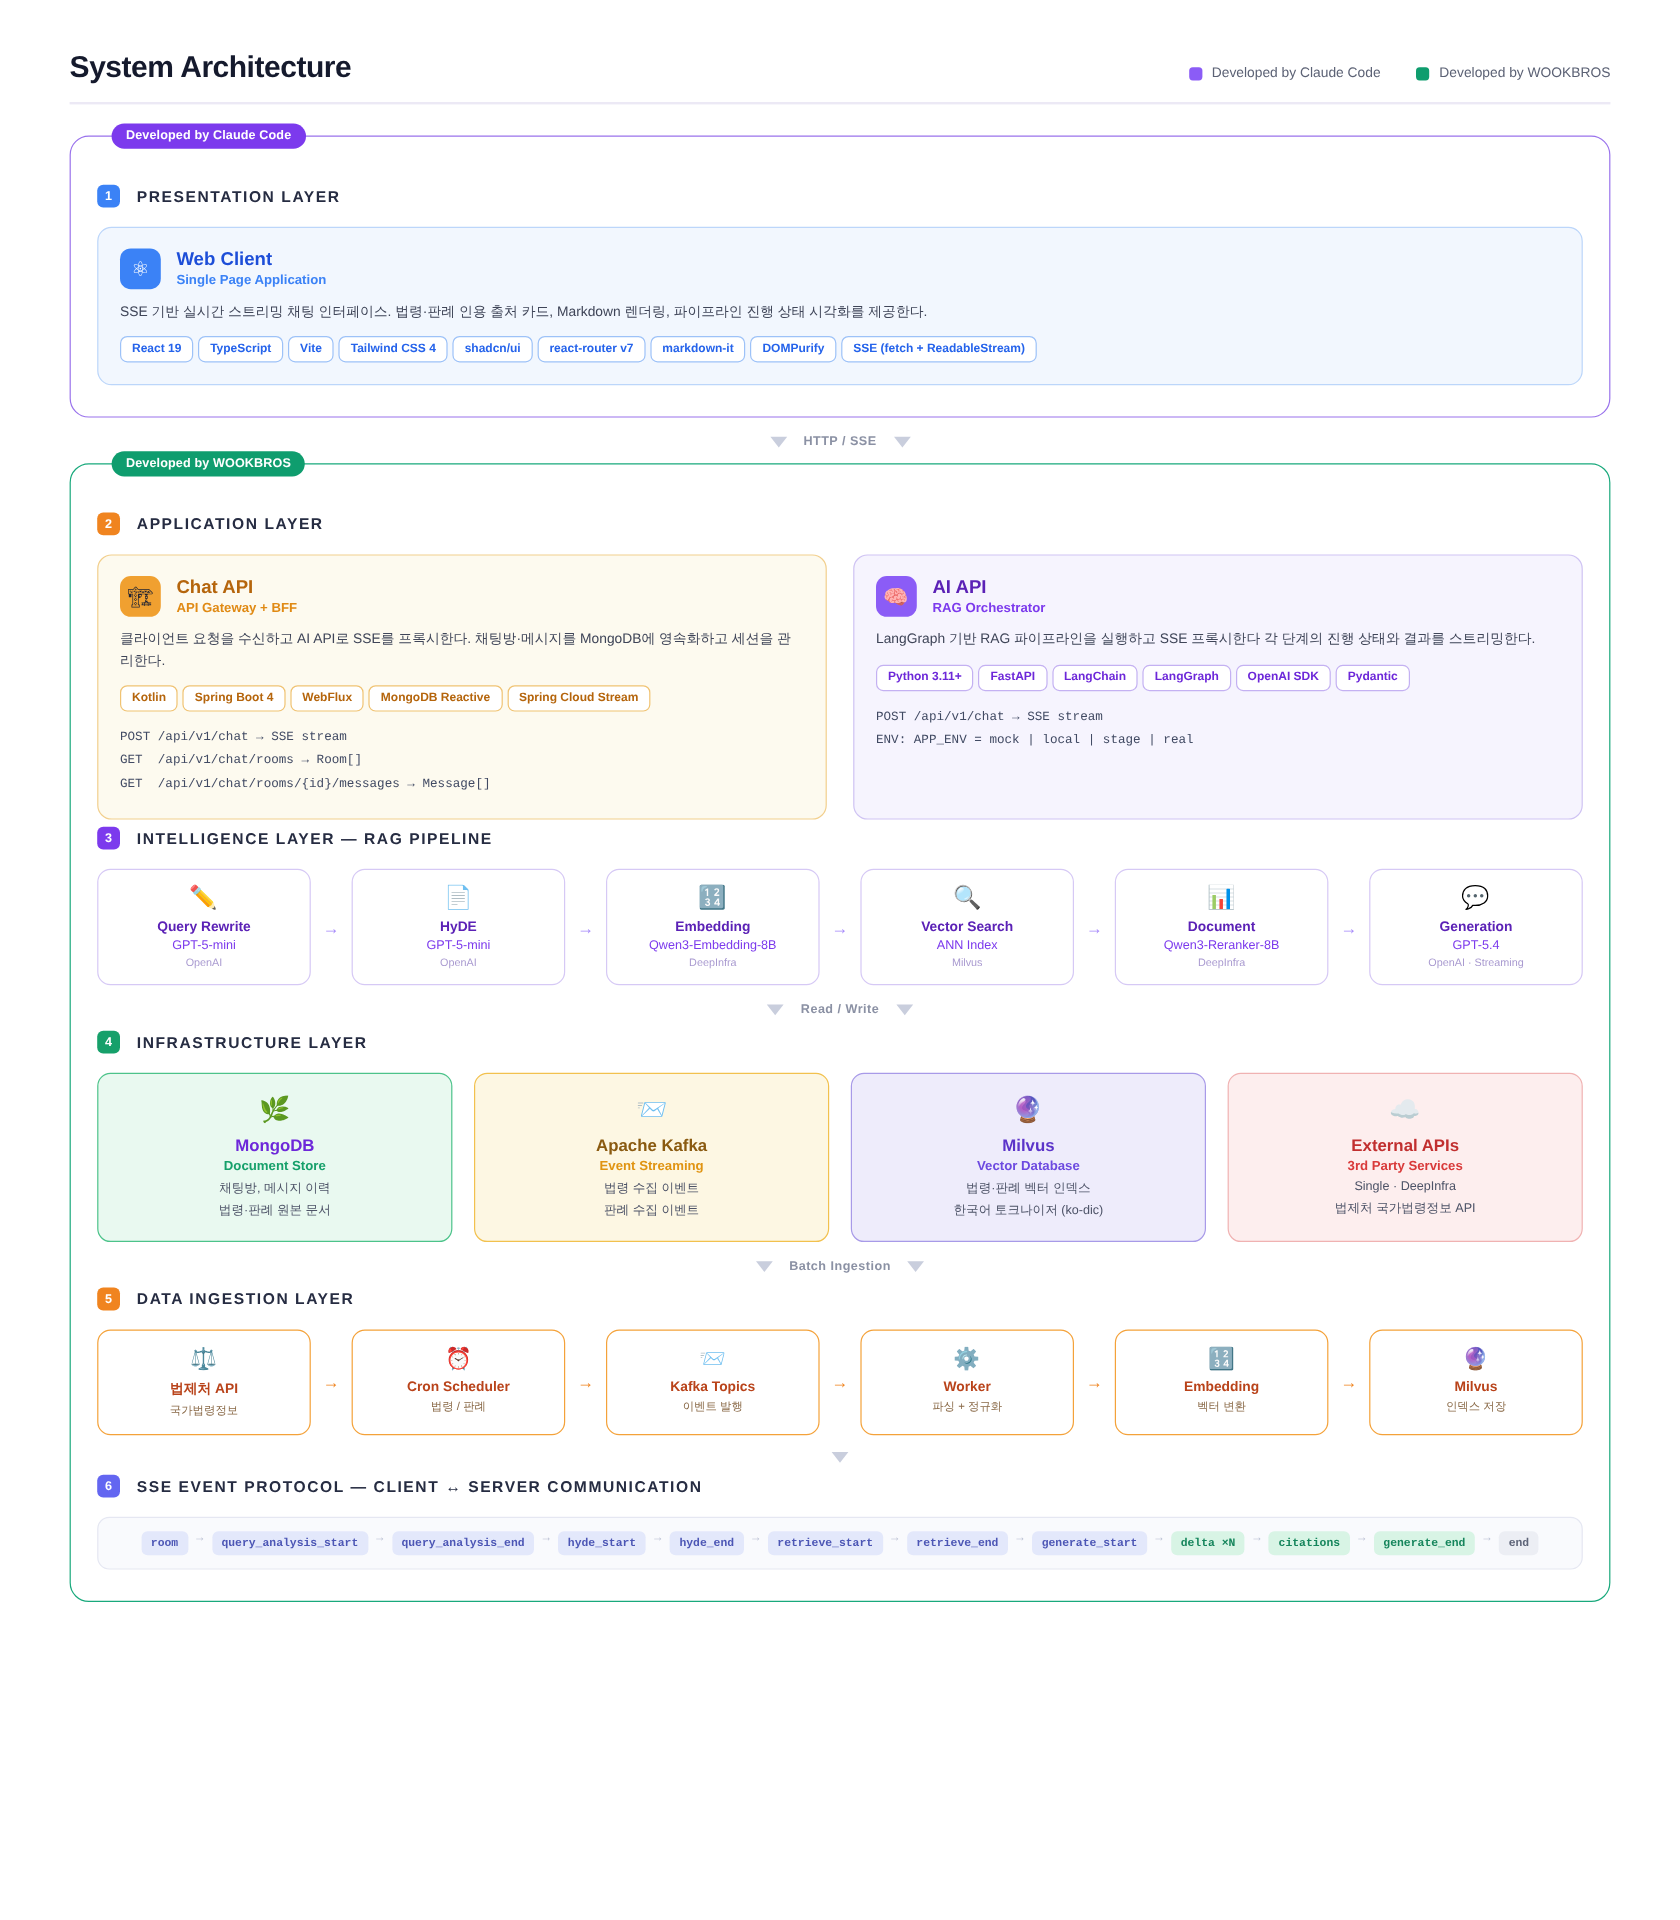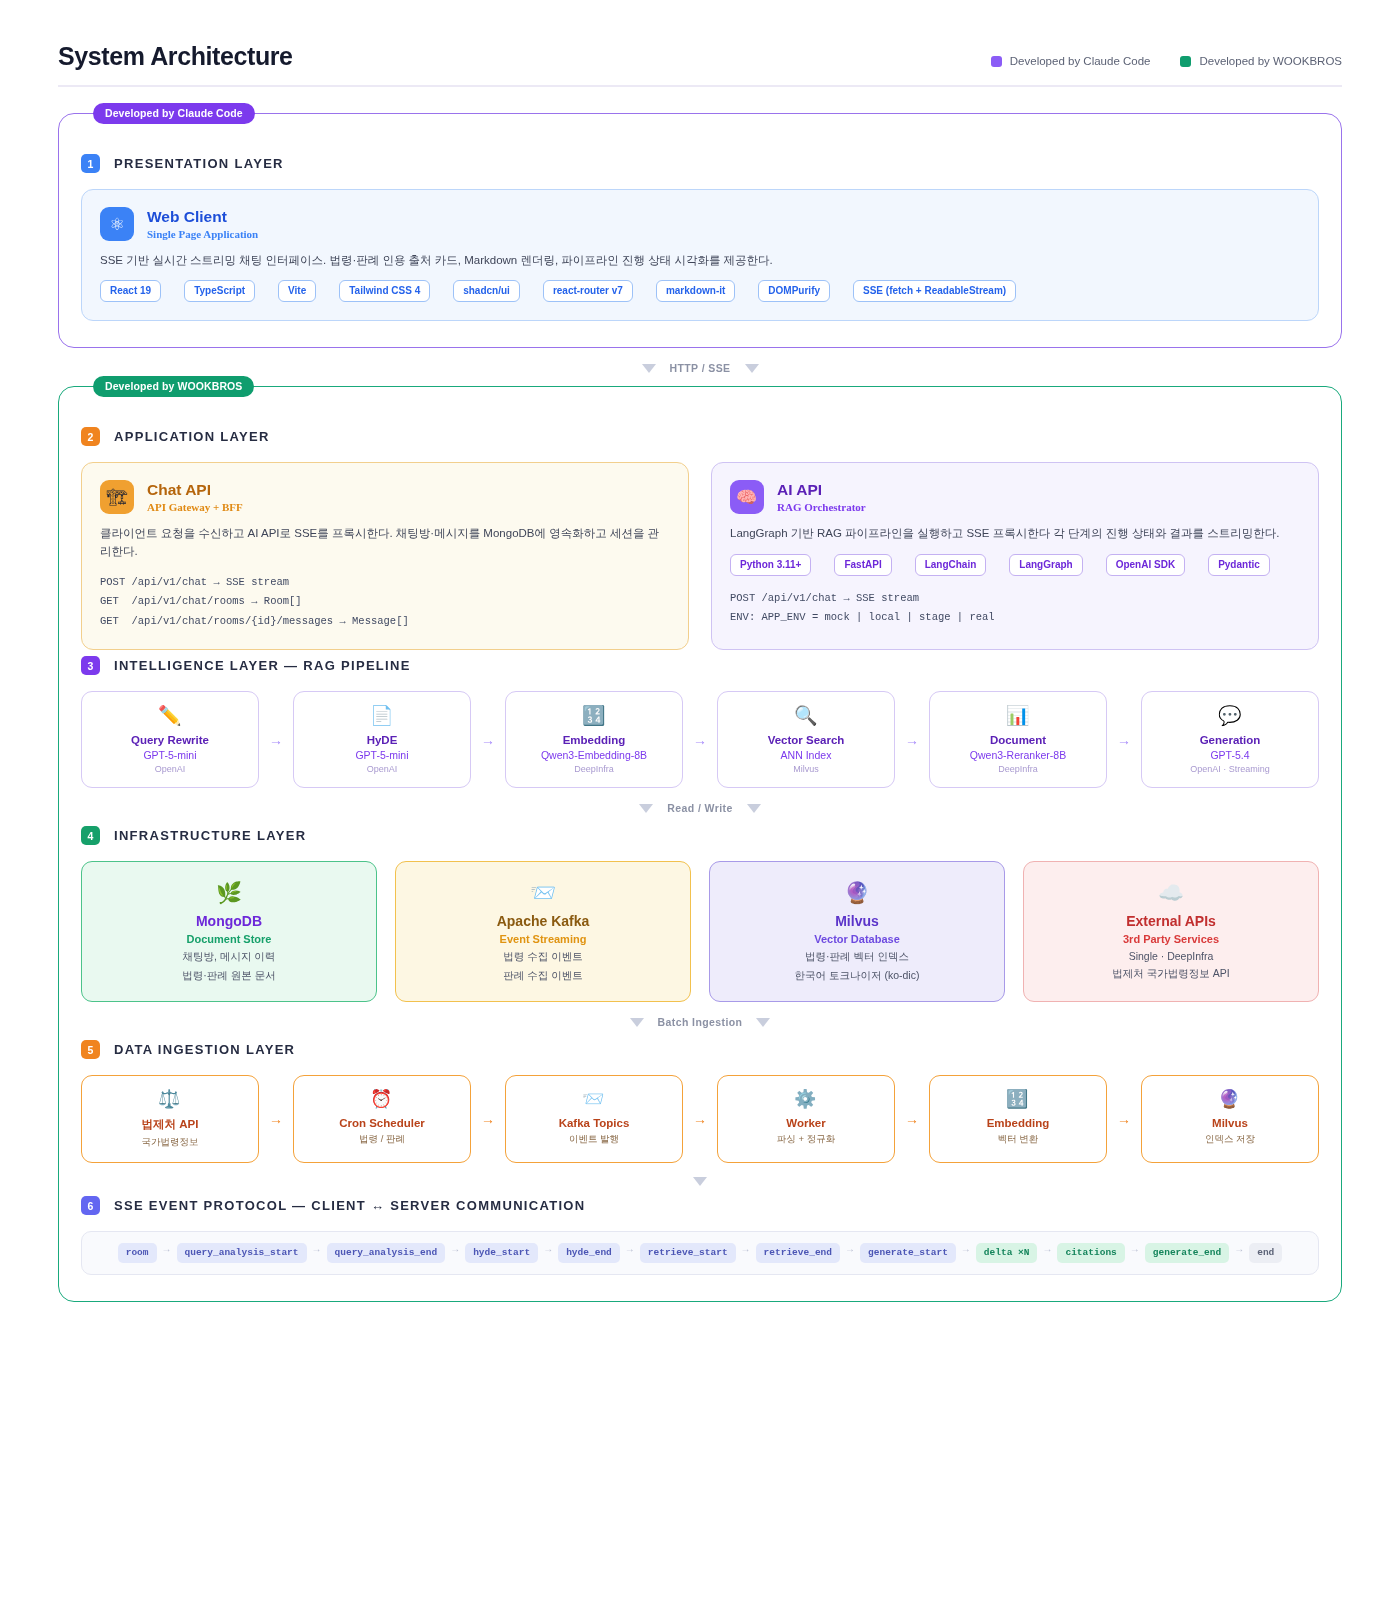--- a/index.html
+++ b/index.html
@@ -42,23 +42,23 @@
   .layer-title { font-size: 13px; font-weight: bold; letter-spacing: 1.3px; color: #262c42; }
 
   
   .bigcard { border-radius: 12px; padding: 17px 18px 18px 18px; border: 1.4px solid; }
   .bc-head { display: flex; align-items: center; gap: 13px; margin-bottom: 11px; }
   .bc-icon {
     width: 34px; height: 34px; border-radius: 9px;
     display: flex; align-items: center; justify-content: center; font-size: 17px;
   }
   .bc-name { font-size: 15.5px; font-weight: bold; line-height: 1.15; }
-  .bc-sub { font-size: 11px; font-weight: bold; margin-top: 2px; font-family: Liberation Serif, serif; }
+  .bc-sub { font-size: 11px; font-weight: bold; margin-top: 2px; }
   .bc-desc { font-size: 11.5px; color: #3f4558; line-height: 1.5; margin-bottom: 11px; }
-  .chips { display: flex; flex-wrap: wrap; gap: 23px; }
+  .chips { display: flex; flex-wrap: wrap; gap: 4px; }
   .chip {
     font-size: 10px; font-weight: bold; padding: 4px 9px 5px 9px;
     border-radius: 6px; border: 1.2px solid; background: #fff; white-space: nowrap;
   }
   .code { margin-top: 13px; font-family: "Liberation Mono", monospace; font-size: 10.5px; line-height: 1.85; color: #414a63; }
   .code div { white-space: pre; }
 
   
   .connector { display: flex; align-items: center; justify-content: center; gap: 14px; margin: 14px 0 12px 0; text-align: center; }
   .tri { width: 0; height: 0; border-left: 7px solid transparent; border-right: 7px solid transparent; border-top: 9px solid #c9cedd; }
@@ -180,20 +180,27 @@
 
       <div class="bigcard" style="flex:1;background:#fdfaef;border-color:#f2cf8d">
         <div class="bc-head">
           <div class="bc-icon" style="background:#f0a030">🏗</div>
           <div>
             <div class="bc-name" style="color:#b5650c">Chat API</div>
             <div class="bc-sub" style="color:#e08a14">API Gateway + BFF</div>
           </div>
         </div>
         <div class="bc-desc">클라이언트 요청을 수신하고 AI API로 SSE를 프록시한다. 채팅방·메시지를 MongoDB에 영속화하고 세션을 관리한다.</div>
+        <div class="chips">
+          <span class="chip" style="color:#b5650c;border-color:#f0c373">Kotlin</span>
+          <span class="chip" style="color:#b5650c;border-color:#f0c373">Spring Boot 4</span>
+          <span class="chip" style="color:#b5650c;border-color:#f0c373">WebFlux</span>
+          <span class="chip" style="color:#b5650c;border-color:#f0c373">MongoDB Reactive</span>
+          <span class="chip" style="color:#b5650c;border-color:#f0c373">Spring Cloud Stream</span>
+        </div>
         <div class="code">
           <div>POST /api/v1/chat → SSE stream</div>
           <div>GET  /api/v1/chat/rooms → Room[]</div>
           <div>GET  /api/v1/chat/rooms/{id}/messages → Message[]</div>
         </div>
       </div>
 
       <div class="bigcard" style="flex:1;background:#f6f4fe;border-color:#cfc3f3">
         <div class="bc-head">
           <div class="bc-icon" style="background:#8b5cf6">🧠</div>

